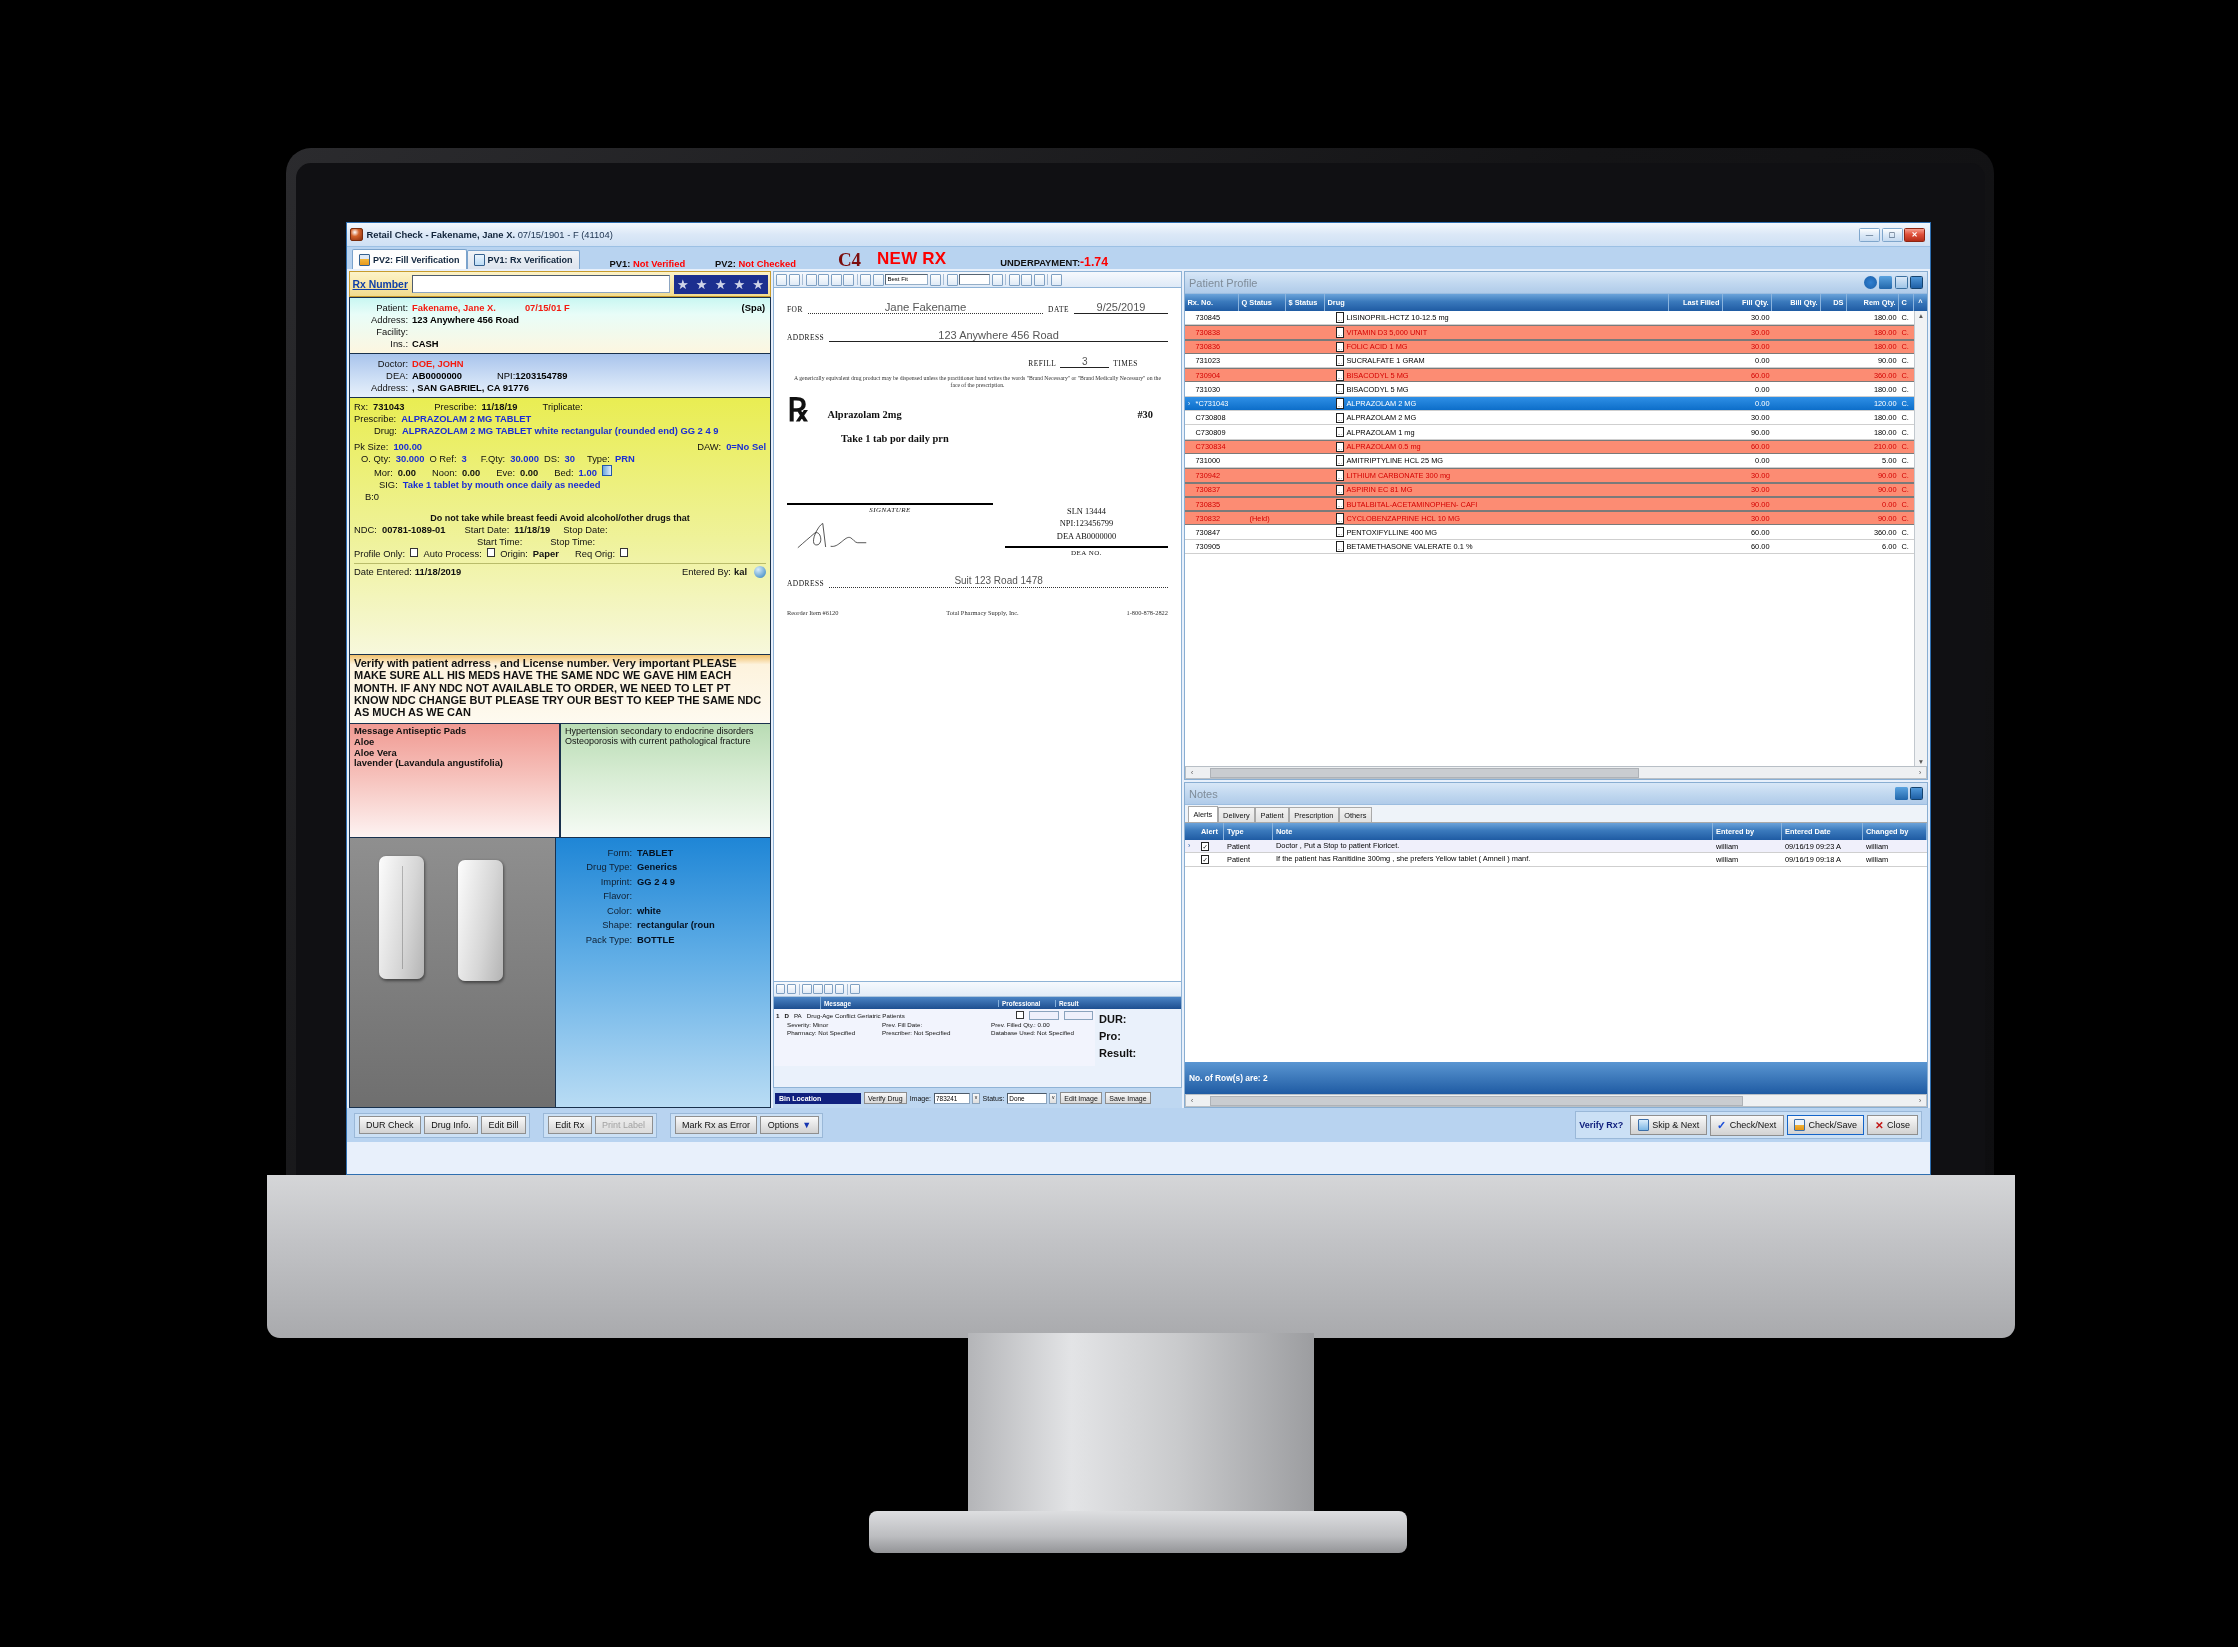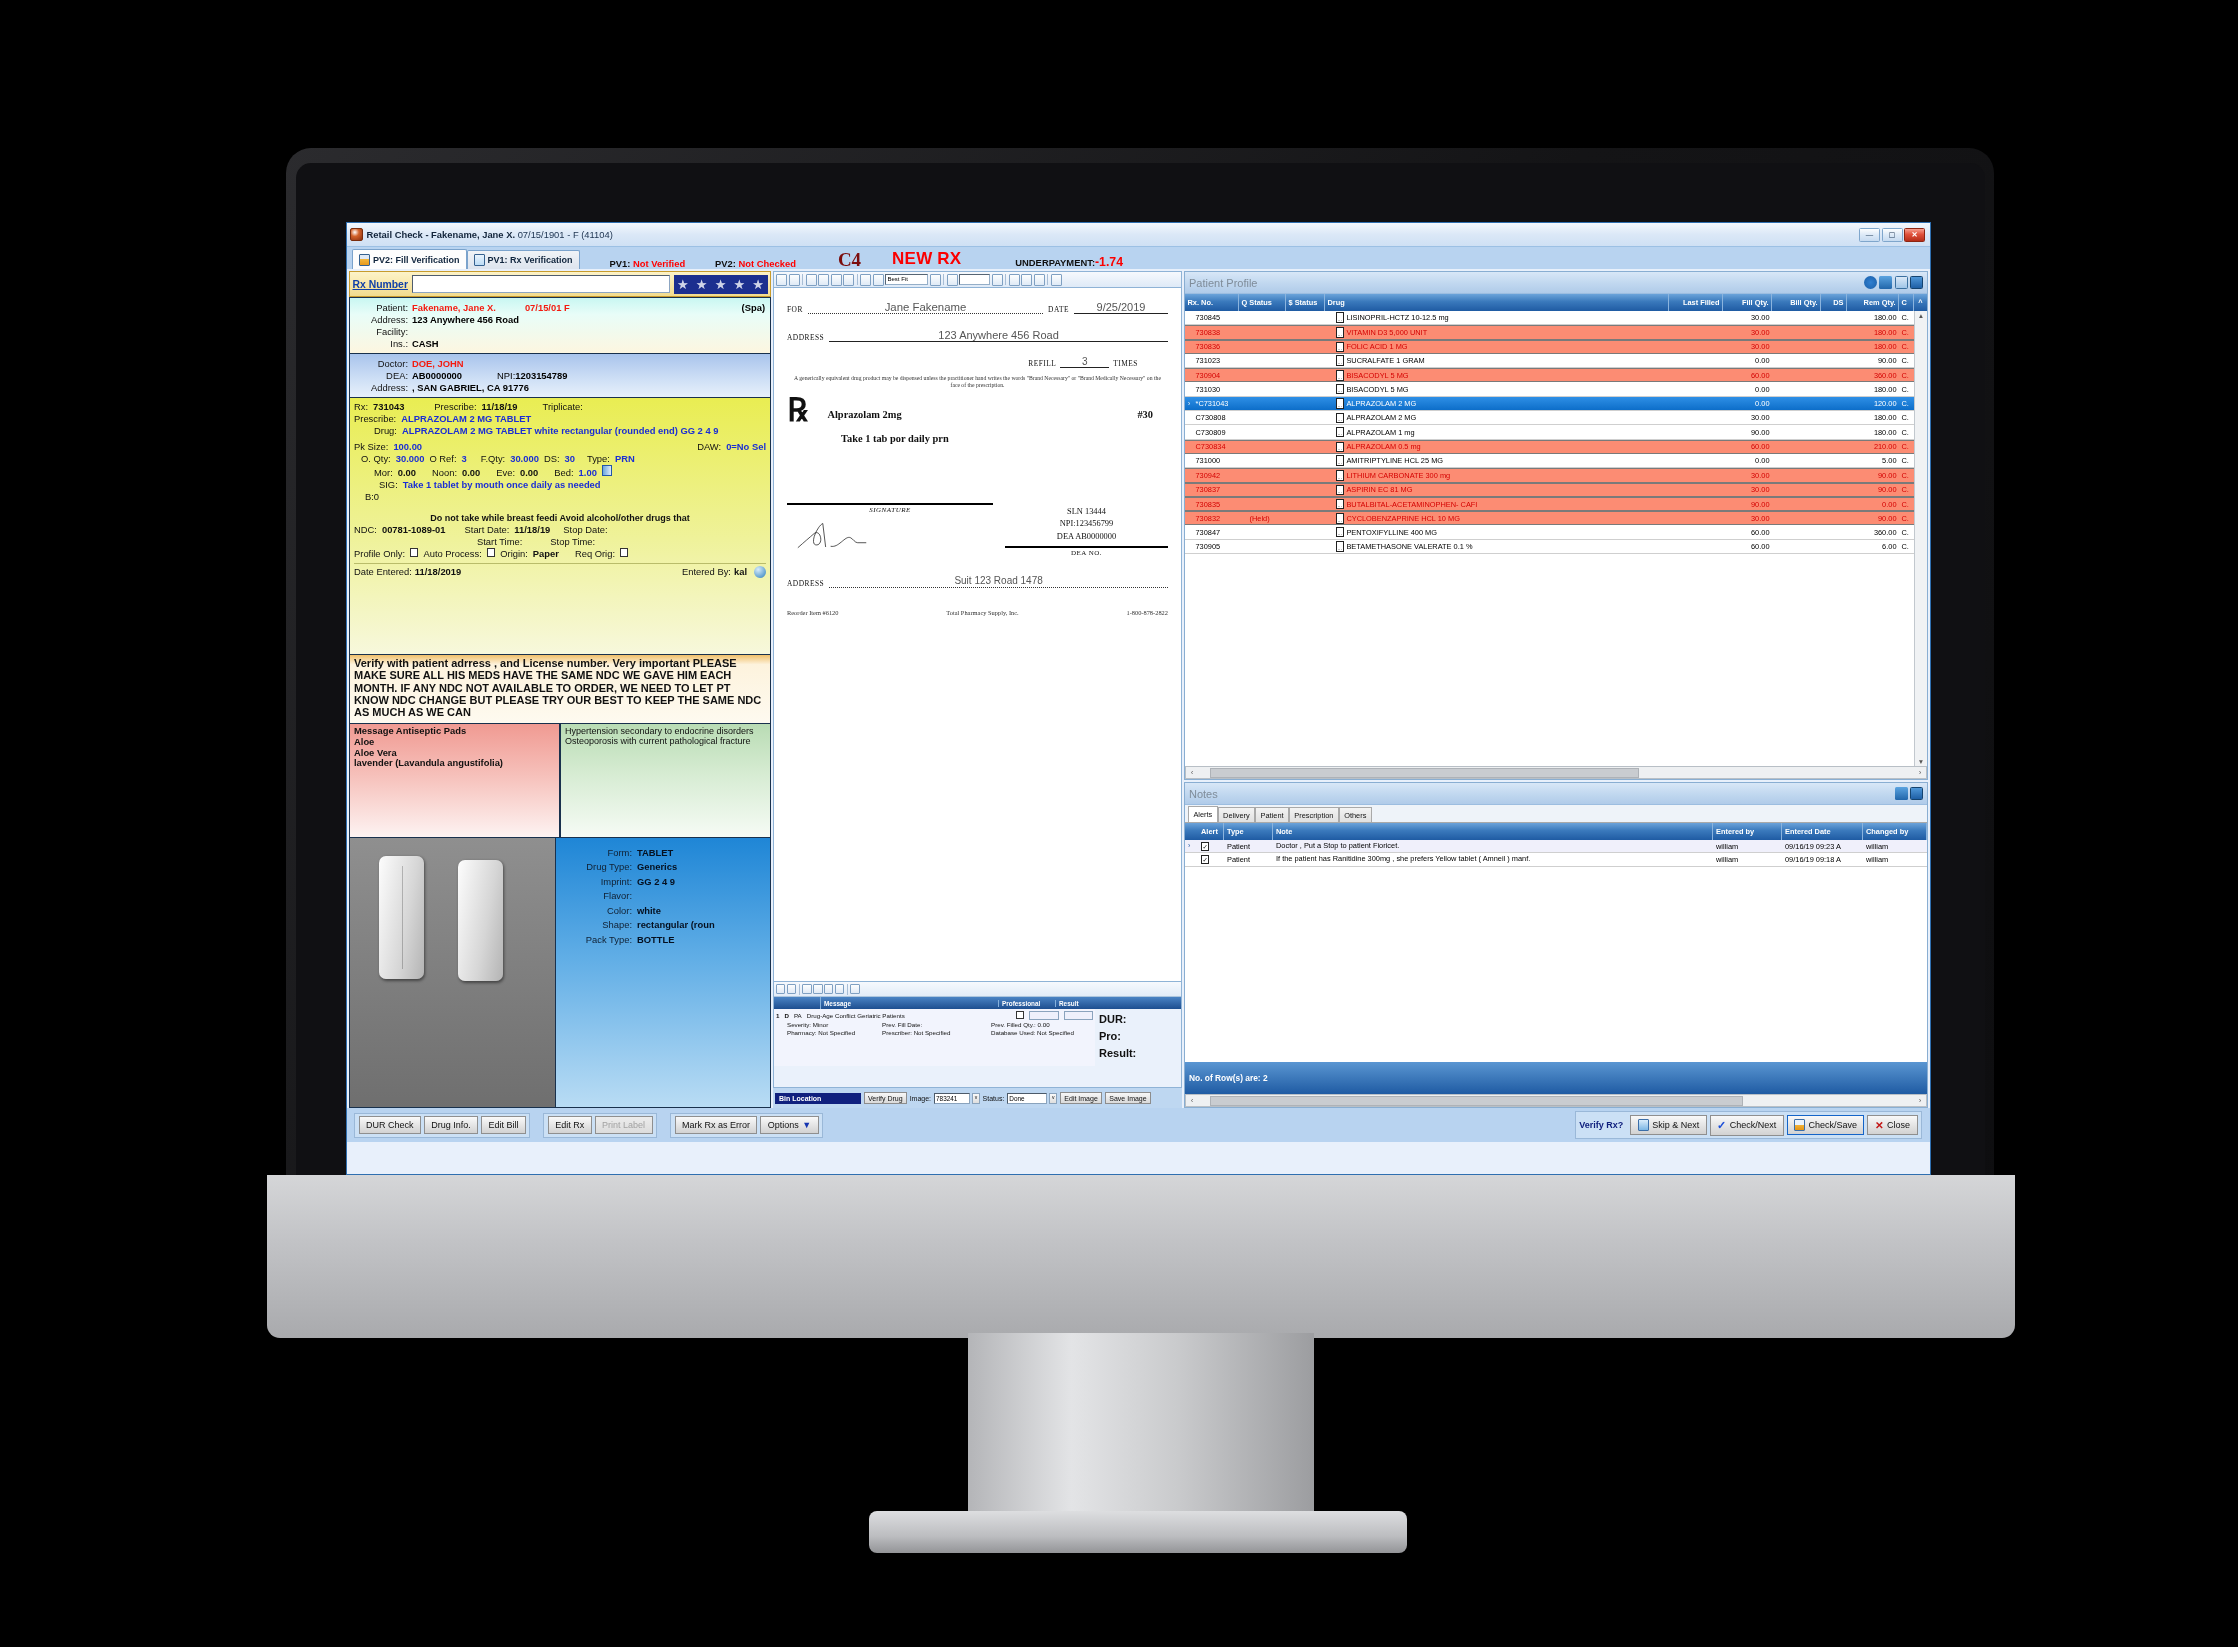--- a/index.html
+++ b/index.html
@@ -280,21 +280,21 @@
       <span>PV1: Rx Verification</span>
     </div>
     <div class="status-item">
       <span>PV1:</span>
       <span class="red">Not Verified</span>
     </div>
     <div class="status-item">
       <span>PV2:</span>
       <span class="red">Not Checked</span>
     </div>
-    <div class="status-item" style="margin-left:42px;display:flex;align-items:center;gap:31px;">
+    <div class="status-item" style="margin-left:42px;display:flex;align-items:center;gap:16px;">
       <span id="c4">C4</span>
       <span id="newrx">NEW RX</span>
     </div>
     <div class="status-item" id="underpay" style="margin-left:54px;">
       <span>UNDERPAYMENT:</span><b>-1.74</b>
     </div>
   </div>
 
   <div id="body-row">
 

